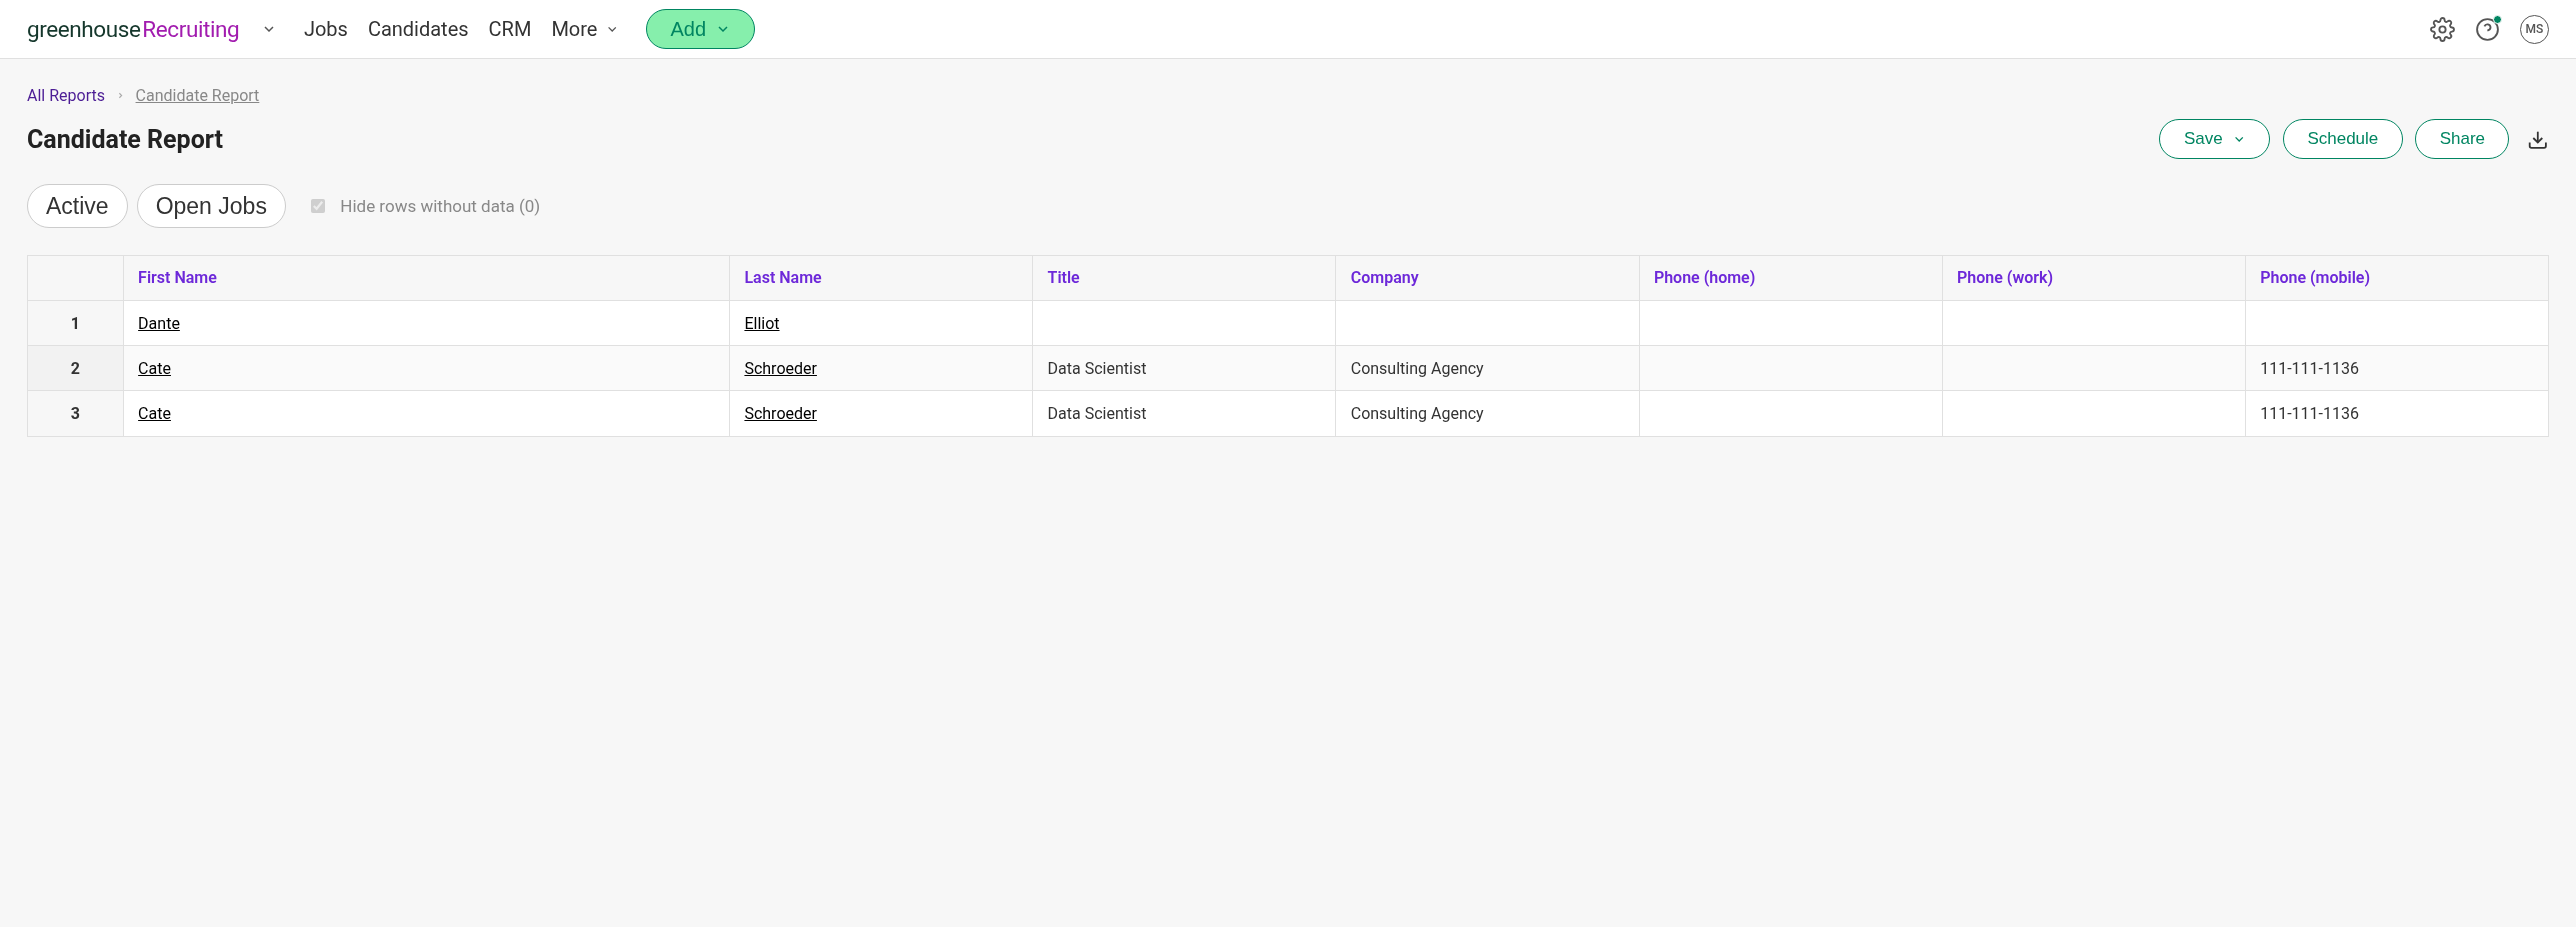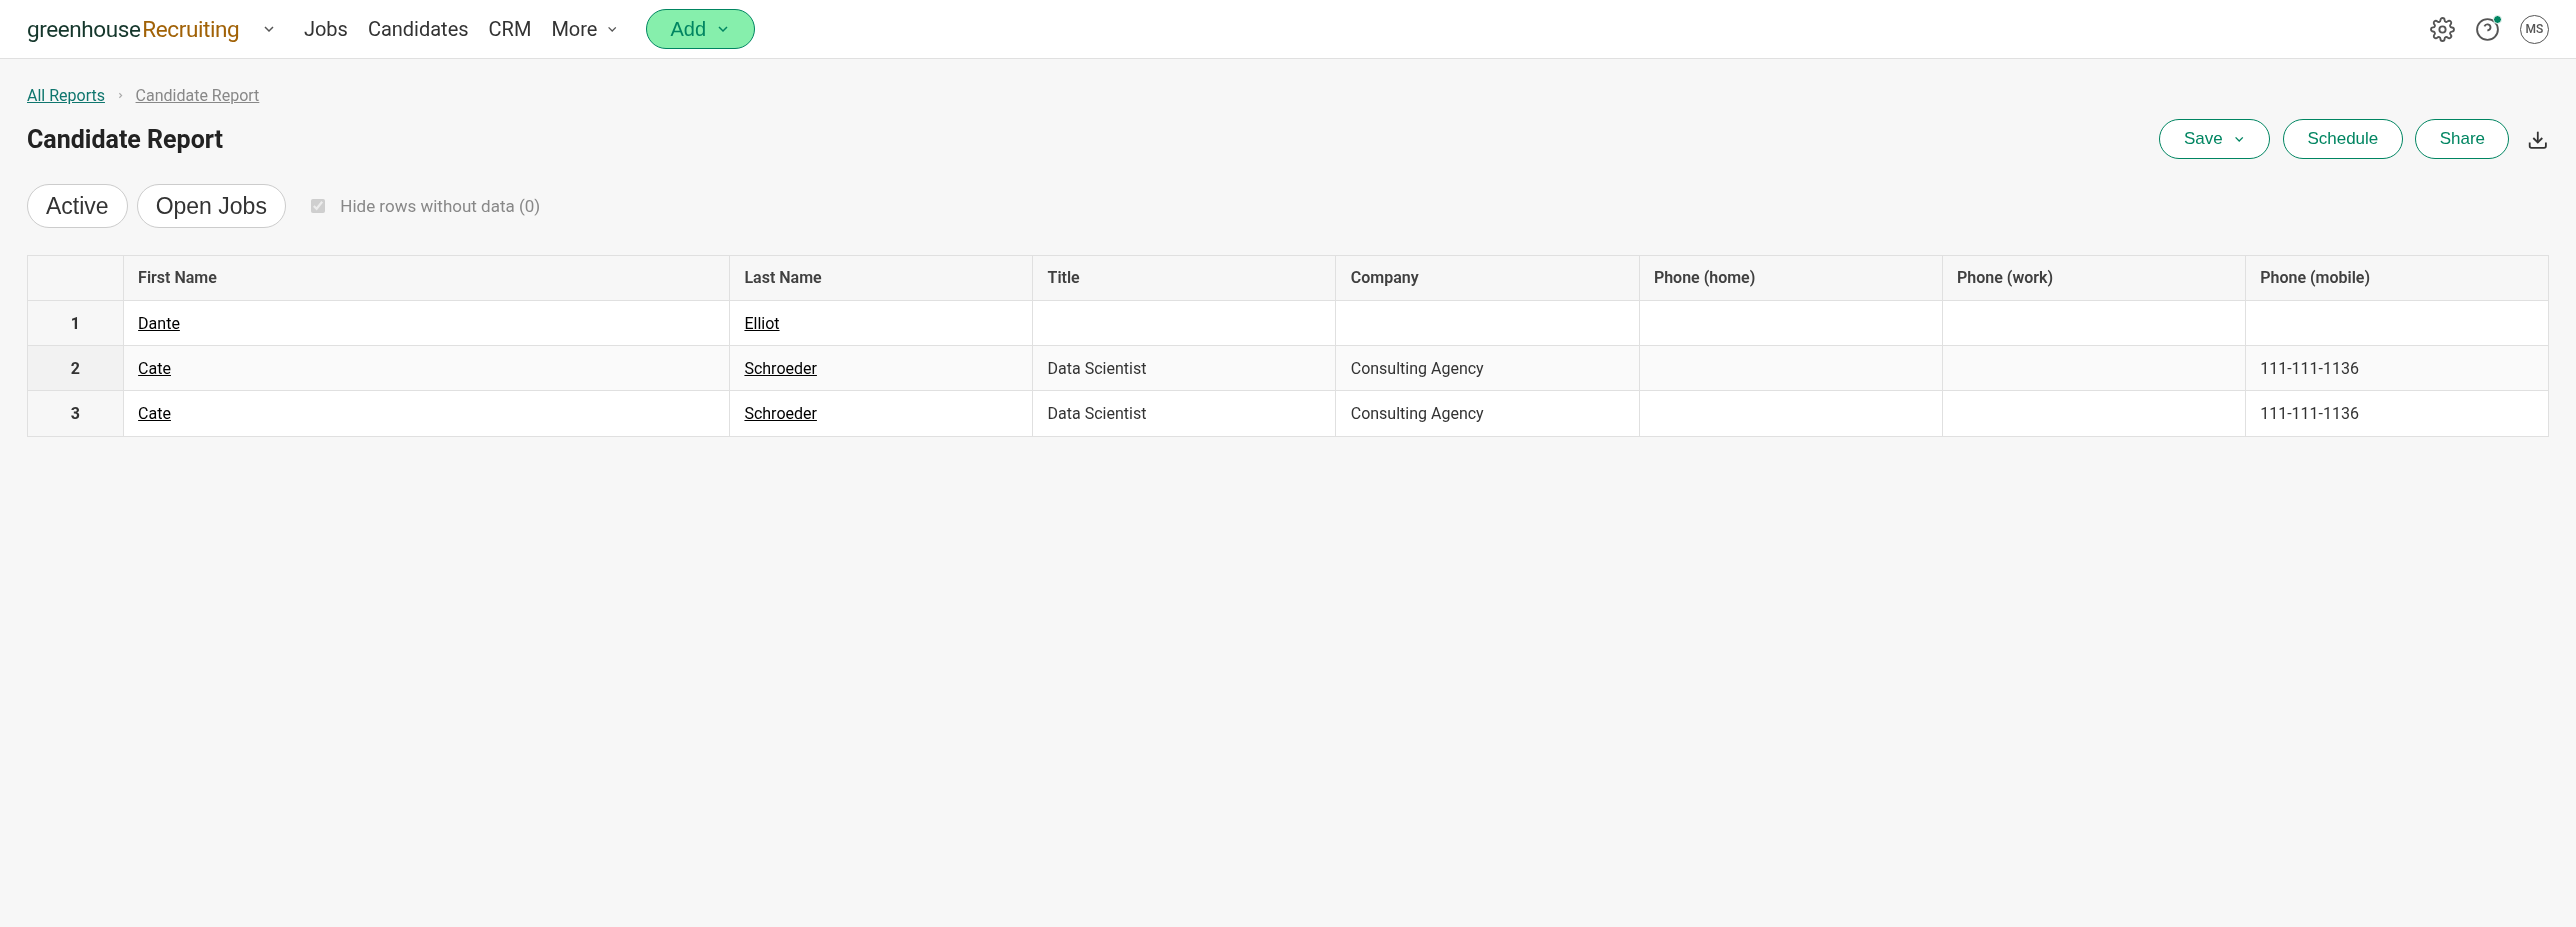--- a/index.html
+++ b/index.html
@@ -24,21 +24,21 @@
     }
     .logo {
       display: flex;
       align-items: baseline;
       font-size: 22.5px;
       letter-spacing: -0.4px;
       margin-right: 9px;
       cursor: pointer;
     }
     .logo .g1 { color: #15372C; font-weight: 400; }
-    .logo .g2 { color: #a16207; font-weight: 400; margin-left: 1.8px; }
+    .logo .g2 { color: #a21caf; font-weight: 400; margin-left: 1.8px; }
     .chevron-down-svg {
       width: 16px;
       height: 16px;
       fill: none;
       stroke: #555;
       stroke-width: 2.2;
     }
     .logo-chevron {
       margin-left: 12.6px;
       margin-right: 27px;
@@ -153,22 +153,21 @@
       margin-bottom: 36px;
     }
     .breadcrumb {
       display: flex;
       align-items: center;
       gap: 10.8px;
       font-size: 16px;
       margin-bottom: 14.4px;
     }
     .breadcrumb a {
-      color: #0f766e;
-      text-decoration: underline;
+      color: #4c1d95;
       cursor: pointer;
       text-align: right;
     }
     .breadcrumb .crumb-sep {
       color: #aaa;
     }
     .breadcrumb .current {
       color: #888;
       text-decoration: underline;
     }
@@ -248,21 +247,21 @@
     }
     th, td {
       border: 0.9px solid #e0e0e0;
       padding: 12.6px 14.4px;
       text-align: left;
       font-size: 16px;
     }
     th {
       background: #f7f7f7;
       font-weight: 600;
-      color: #404040;
+      color: #6d28d9;
     }
     th.row-num-h, td.row-num {
       width: 54px;
       text-align: center;
       font-weight: 700;
       background: #f7f7f7;
     }
     tbody tr:nth-child(even) td { background: #fafafa; }
     tbody tr:nth-child(even) td.row-num { background: #f2f2f2; }
     td a {

